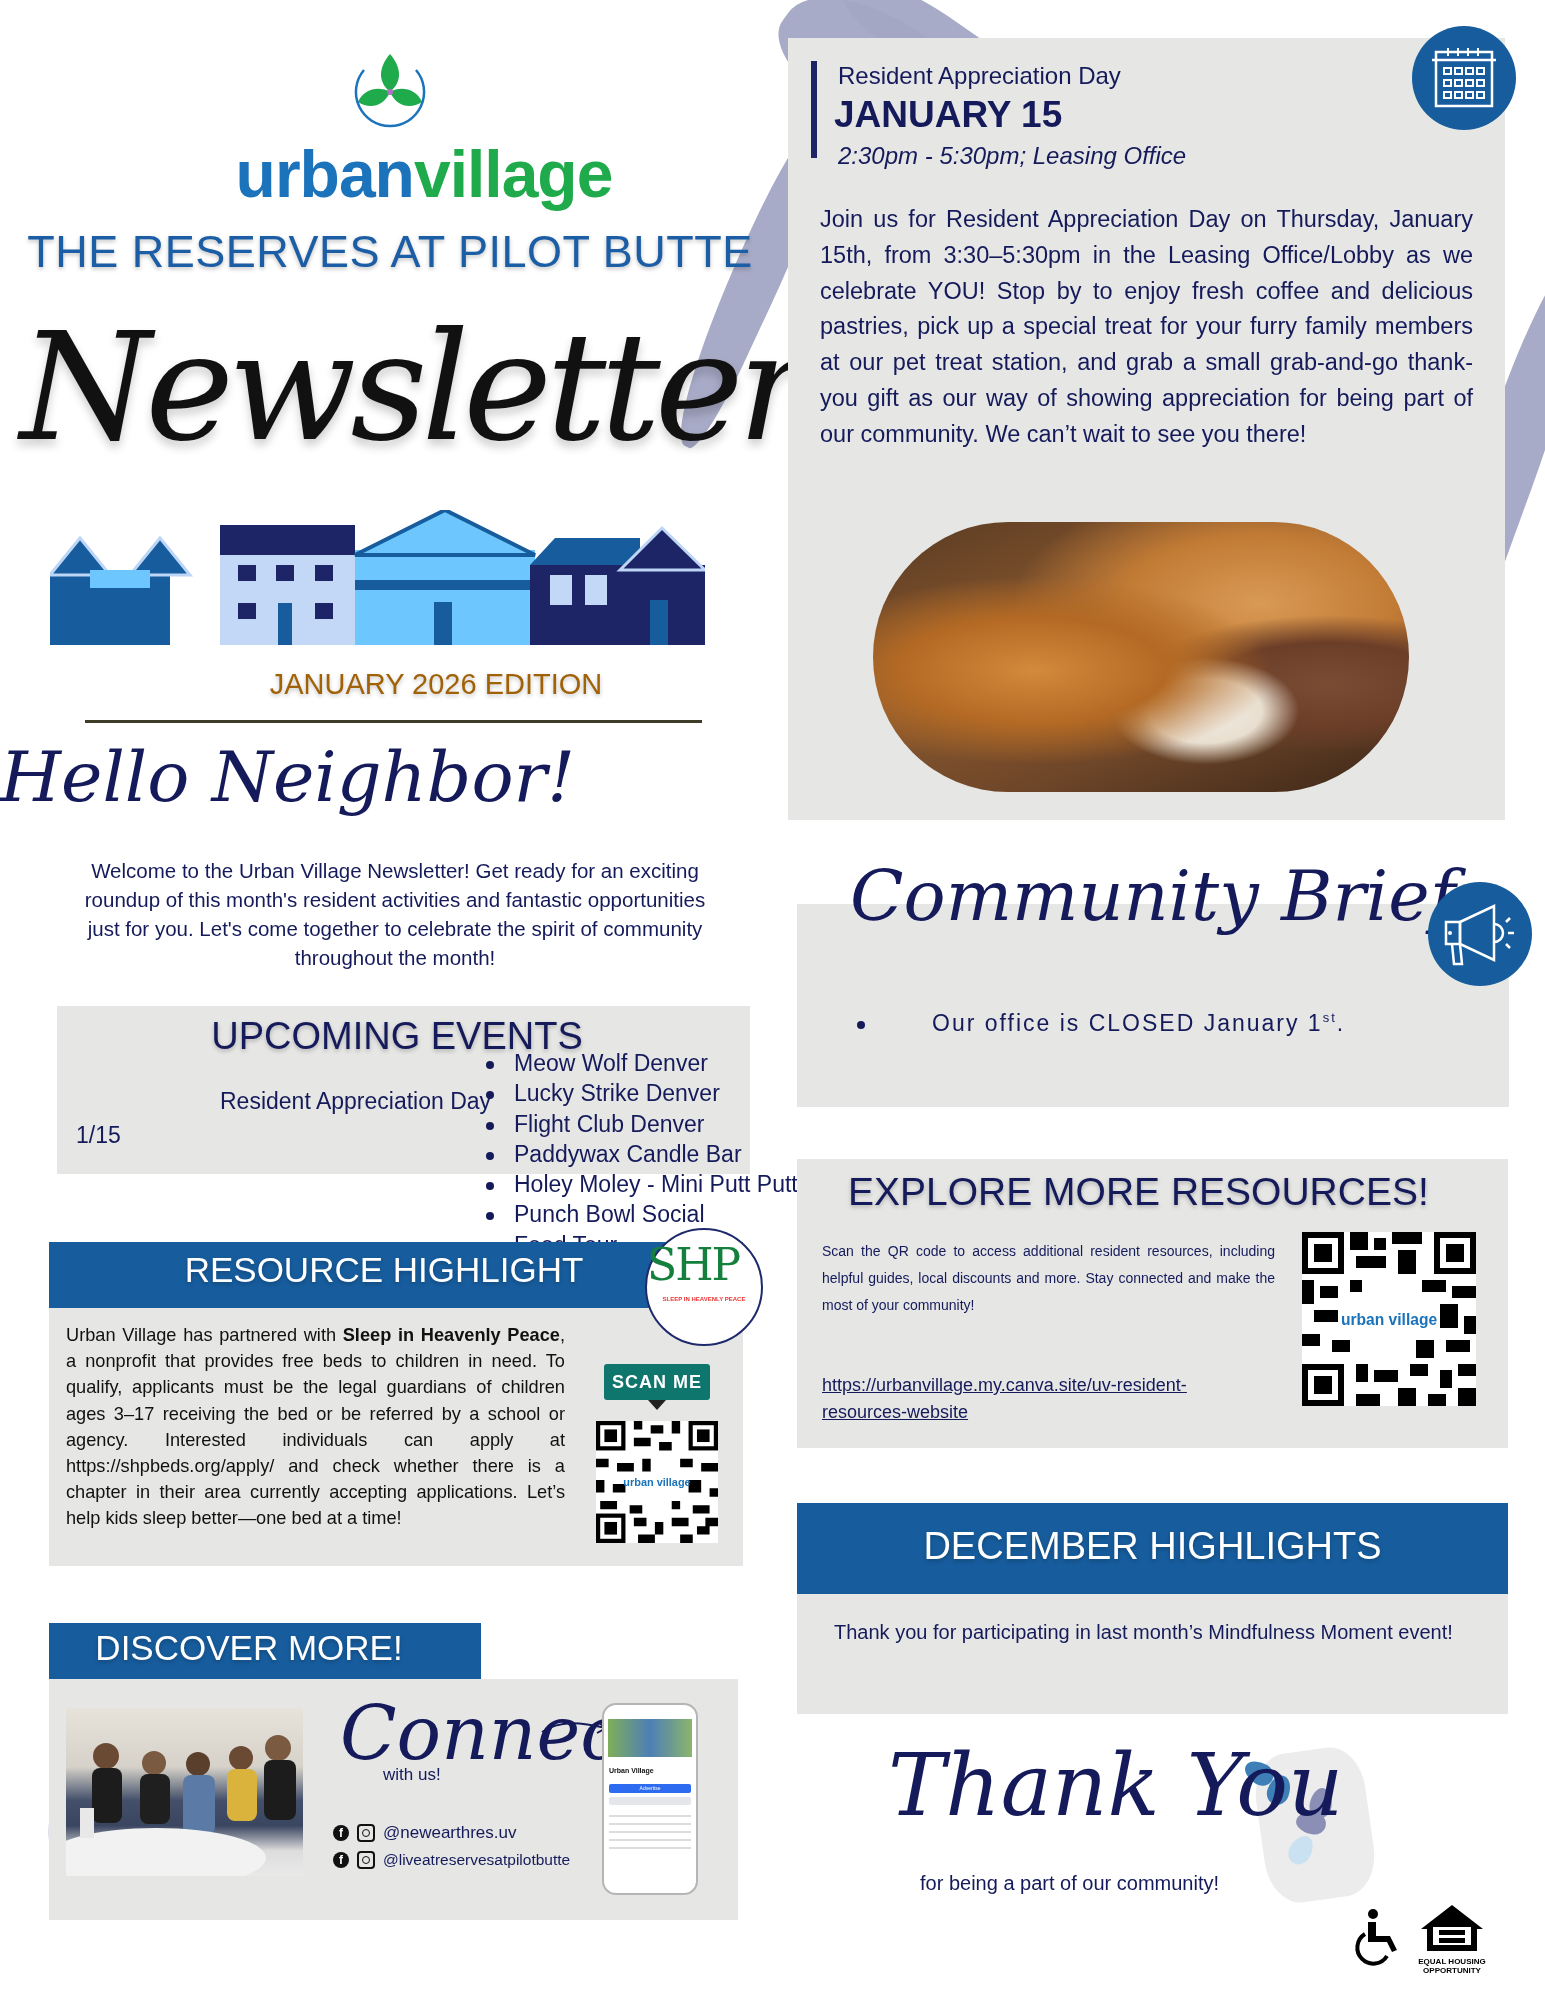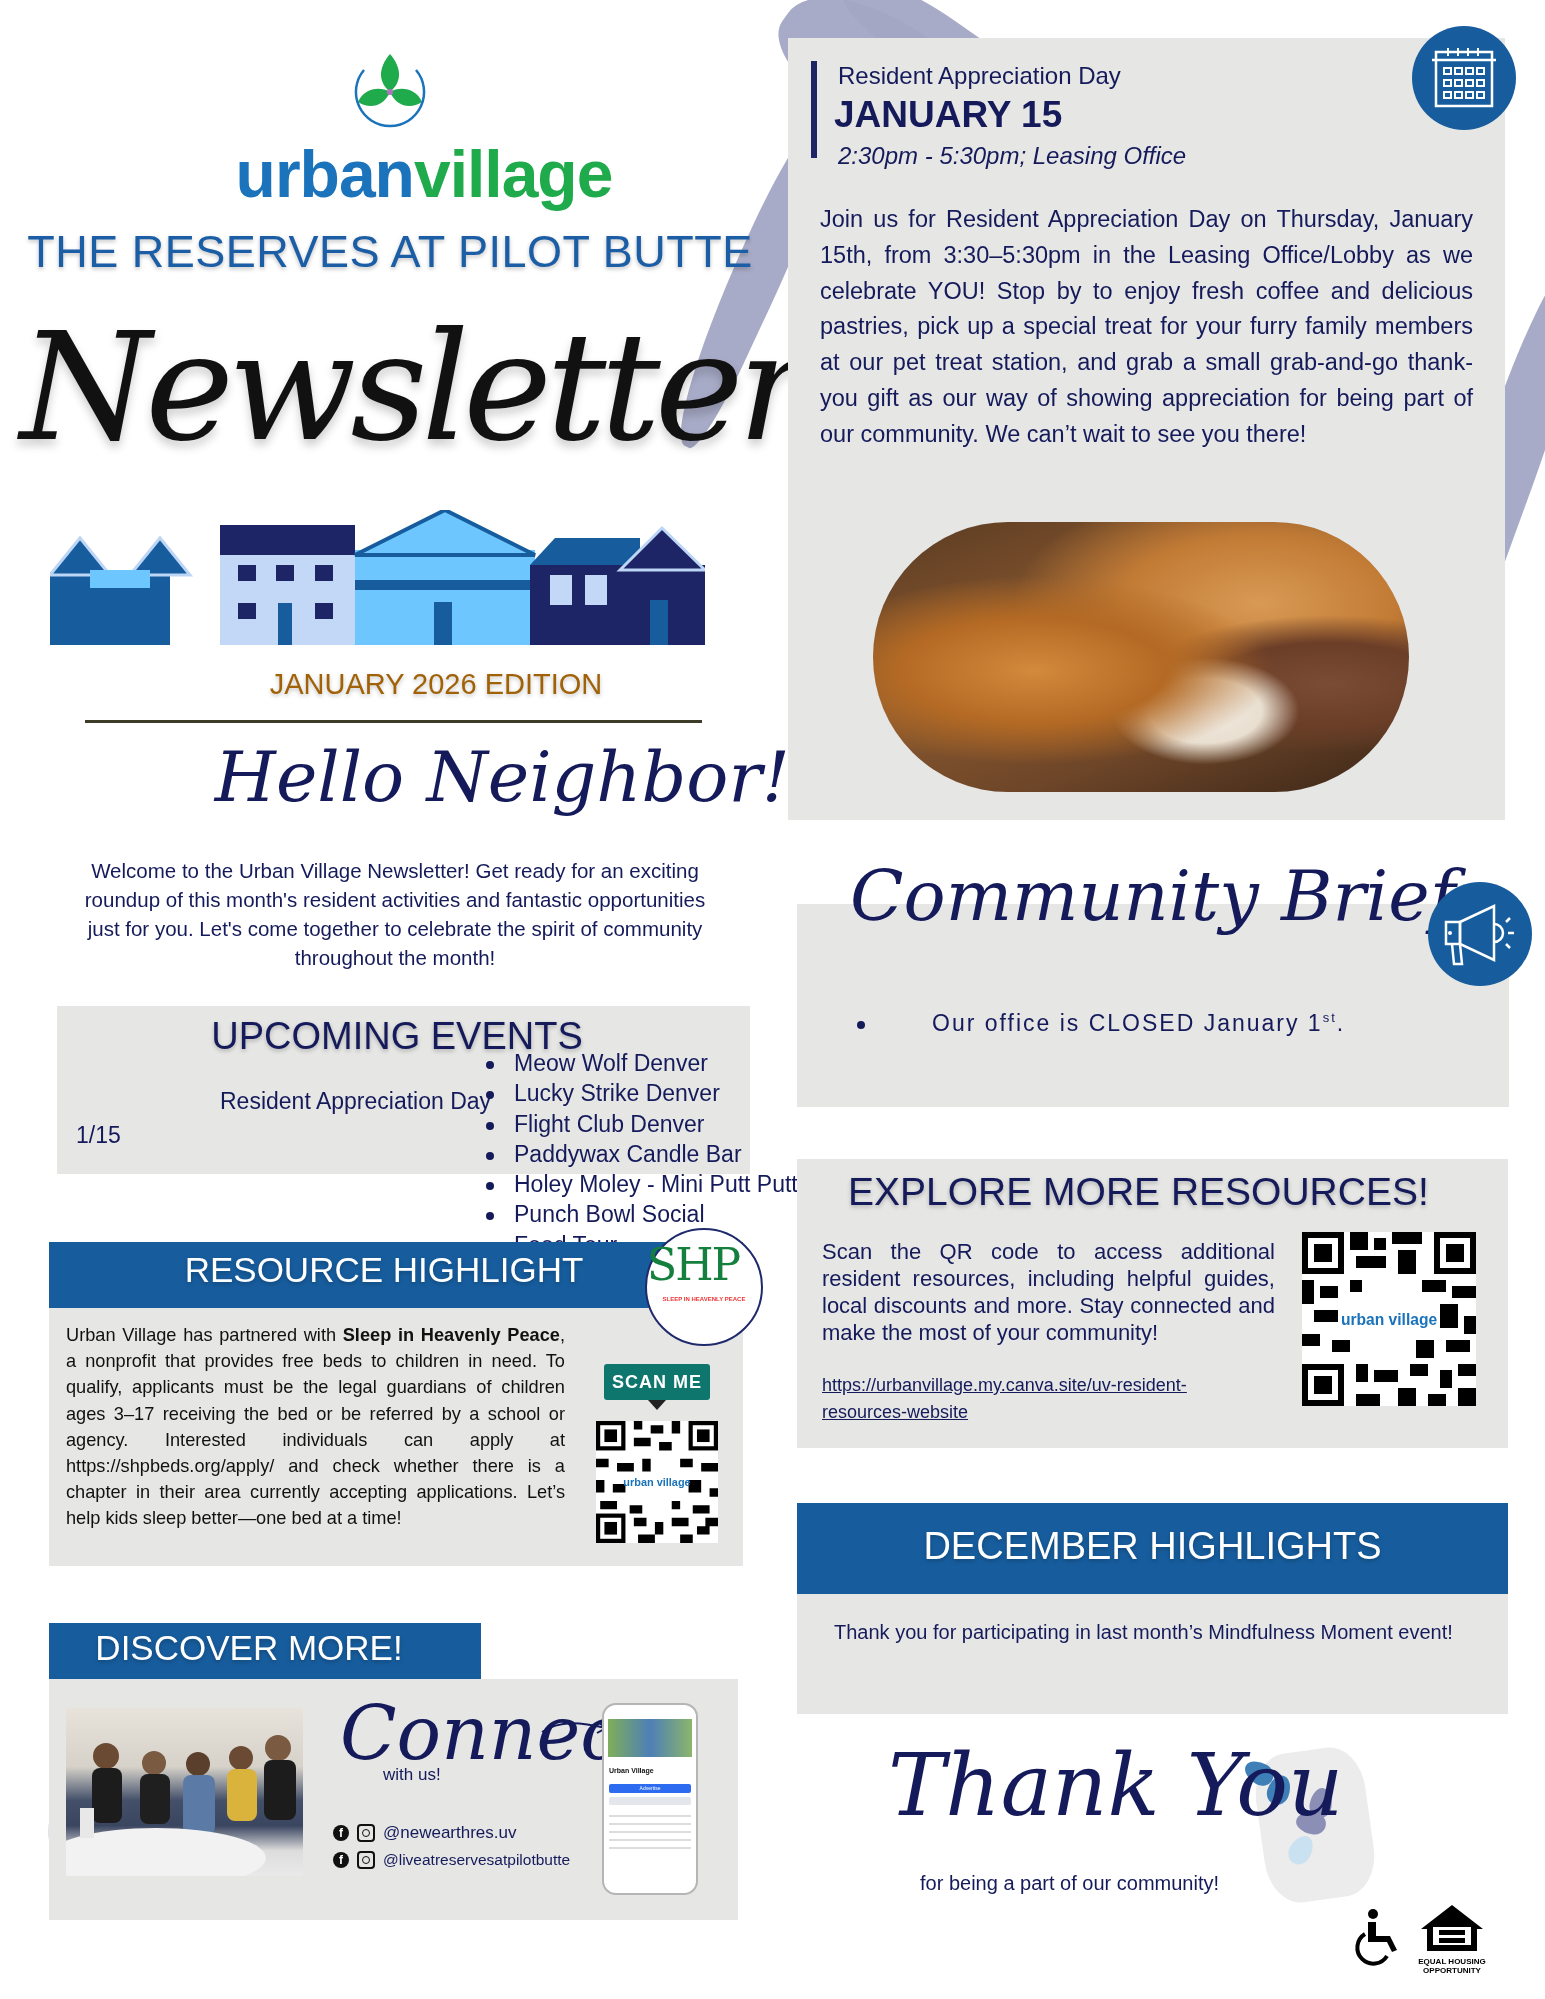--- a/index.html
+++ b/index.html
@@ -15,21 +15,21 @@
   .brush{position:absolute;background:#a3a6c4;border-radius:40% 60% 30% 70%;transform:rotate(-55deg);opacity:.95;}
 
   
   #logo-wordmark{left:0;width:780px;top:136px;text-align:center;font-size:66px;font-weight:bold;letter-spacing:-1px;padding-left:34px;}
   #logo-wordmark .u{color:#1a73bb;}
   #logo-wordmark .v{color:#1faa4b;}
   #property-name{left:0;width:780px;top:226px;text-align:center;font-size:45px;color:#1c5ea6;letter-spacing:0.5px;}
   #newsletter-title{left:20px;width:740px;top:300px;text-align:center;font-size:150px;color:#111;font-family:"DejaVu Serif",serif;font-style:italic;letter-spacing:-6px;text-shadow:0 6px 10px rgba(0,0,0,0.2);}
   #edition{left:4px;width:790px;top:668px;text-align:center;font-size:29px;color:#a16207;margin-left:37px;}
   #edition-rule{left:85px;width:617px;top:720px;height:3px;background:#3c3c28;}
-  #hello{left:0;width:790px;top:736px;text-align:right;font-size:70px;color:#141a5a;}
+  #hello{left:0;width:790px;top:736px;text-align:left;font-size:70px;color:#141a5a;}
   #welcome{left:75px;width:640px;top:856px;text-align:center;font-size:20.5px;line-height:29px;color:#141a5a;}
 
   
   #events-box{left:57px;top:1006px;width:693px;height:168px;}
   #events-title{left:57px;width:680px;top:1015px;text-align:center;font-size:38px;}
   #event-date{left:76px;top:1122px;font-size:23px;}
   #event-name{left:220px;top:1088px;font-size:23px;}
   #event-list{left:480px;top:1048px;margin:0;padding:0;list-style:none;font-size:23px;line-height:30.3px;}
   #event-list li{position:relative;padding-left:34px;}
   #event-list li:before{content:"";position:absolute;left:6px;top:13px;width:8px;height:8px;border-radius:50%;background:#141a5a;}
@@ -74,21 +74,21 @@
                      linear-gradient(160deg,#5a3a22 0%,#8a5a30 40%,#6d4528 70%,#3a2618 100%);}
 
   #cb-title{left:850px;top:855px;font-size:70px;}
   #cb-box{left:797px;top:904px;width:712px;height:203px;}
   #mega-icon{left:1428px;top:882px;width:104px;height:104px;border-radius:50%;background:#175d9e;}
   #cb-bullet{left:857px;top:1021px;width:8px;height:8px;border-radius:50%;background:#141a5a;}
   #cb-text{left:932px;top:1010px;font-size:23px;letter-spacing:2px;}
 
   #emr-box{left:797px;top:1159px;width:711px;height:289px;}
   #emr-title{left:848px;top:1170px;font-size:39px;}
-  #emr-text{left:822px;top:1238px;width:453px;font-size:22px;line-height:27px;text-align:justify;}
+  #emr-text{left:822px;top:1238px;width:453px;font-size:14px;line-height:27px;text-align:justify;}
   #emr-link{left:822px;top:1372px;width:440px;font-size:18px;line-height:27px;text-decoration:underline;}
 
   #dh-bar{left:797px;top:1503px;width:711px;height:91px;}
   #dh-title{left:797px;width:711px;top:1525px;text-align:center;font-size:38px;color:#fff;}
   #dh-box{left:797px;top:1594px;width:711px;height:120px;}
   #dh-text{left:834px;top:1617px;width:650px;font-size:20px;line-height:30px;}
 
   #thank-you{left:888px;top:1735px;font-size:86px;}
   #thank-sub{left:920px;top:1872px;font-size:20px;}
   .petal{position:absolute;width:22px;height:30px;border-radius:50% 50% 50% 50% / 60% 60% 40% 40%;}

